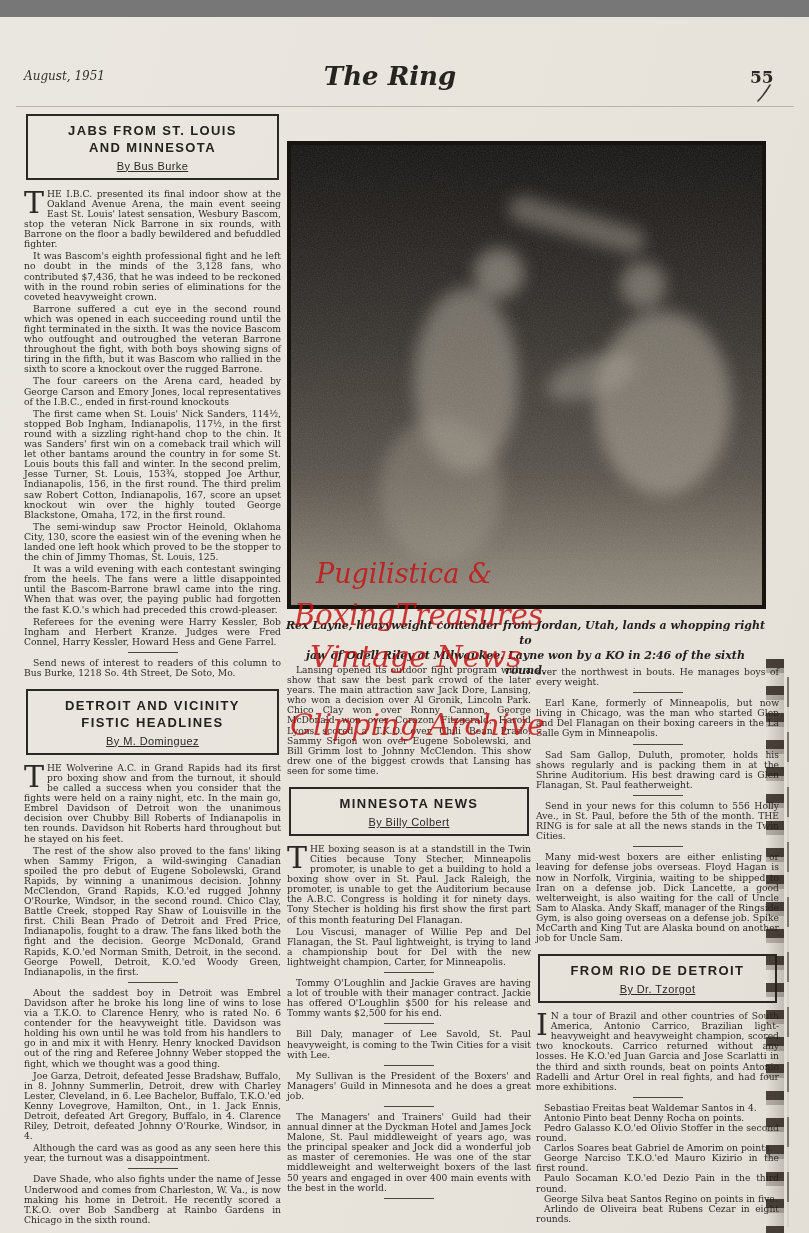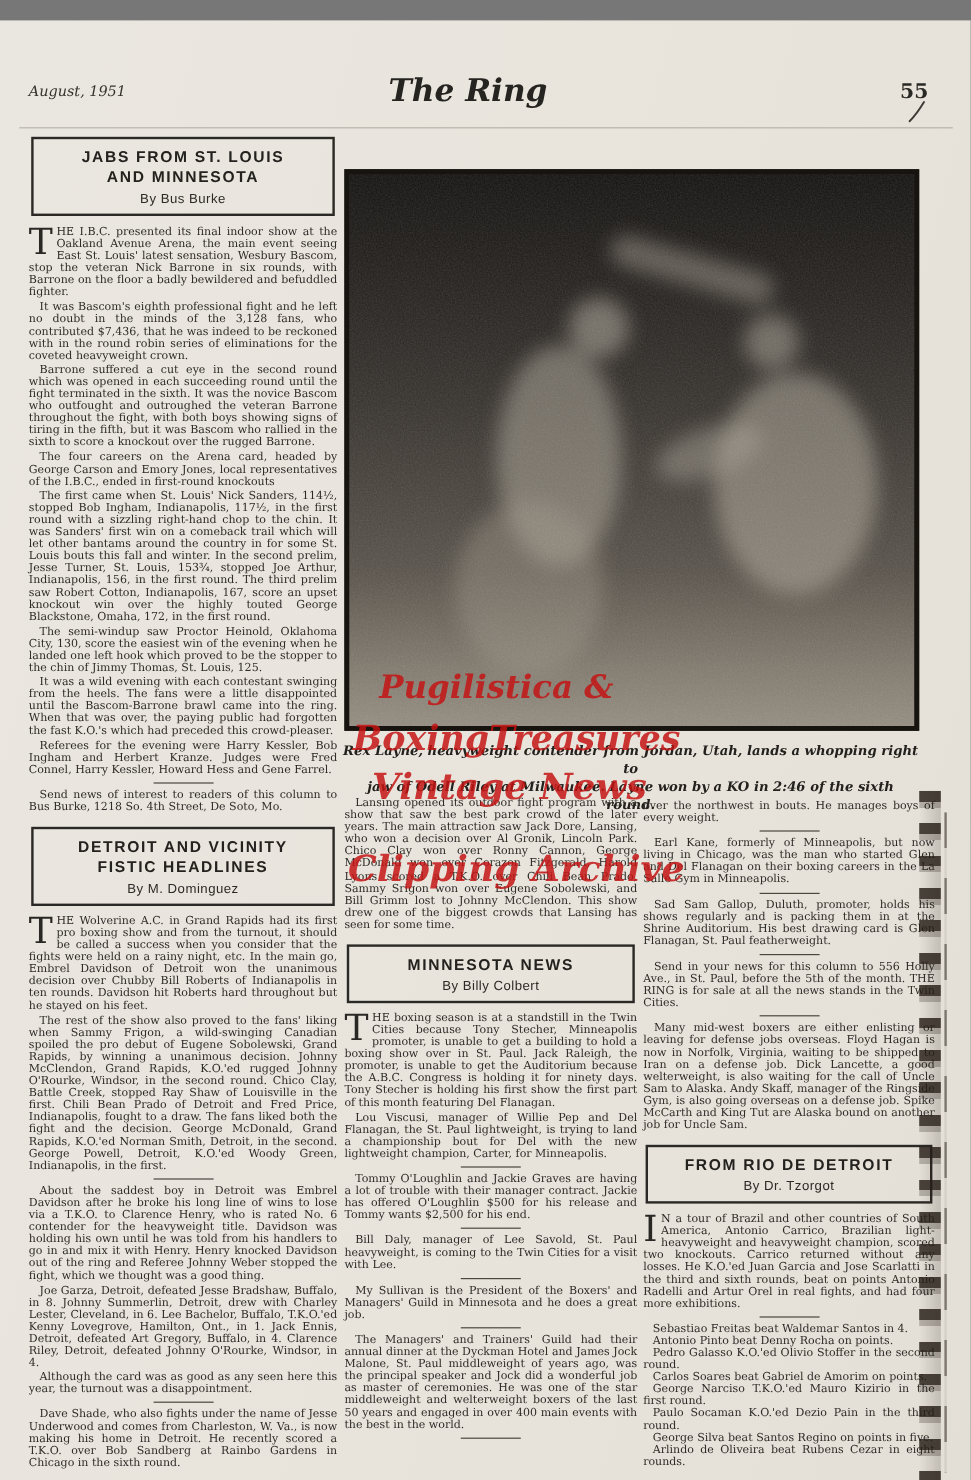--- a/index.html
+++ b/index.html
@@ -17,37 +17,37 @@
   .h-mark{position:absolute;left:756px;top:66px;}
   
   .col-left{position:absolute;left:24px;top:97px;width:257px;}
   .col-mid{position:absolute;left:287px;top:648px;width:244px;}
   .col-right{position:absolute;left:536px;top:650px;width:243px;}
   
   .hbox{border:2px solid #2b2925;padding:7px 4px 6px;text-align:center;margin:0 2px;}
   .hbox .t{font-family:"Liberation Sans",sans-serif;font-weight:bold;font-size:13px;
     letter-spacing:1.4px;line-height:1.3;color:#24221e;}
   .hbox .by{font-family:"Liberation Sans",sans-serif;font-size:11px;margin-top:3px;
-    letter-spacing:.4px;color:#2c2a26;}
+    letter-spacing:.4px;color:#2c2a26;text-decoration:underline;}
   
   .bt{font-size:9.2px;line-height:10.1px;text-align:justify;margin:0 0 2px;color:#2d2b27;}
   .ind{text-indent:9px;}
   .dc{float:left;font-size:30px;line-height:25px;padding:1px 3px 0 0;color:#2a2824;}
   .hdiv{width:50px;border-top:1px solid #4c463f;margin:5px auto;}
   .first-block{margin-top:9px;}
   .boxgap{margin-top:11px;margin-bottom:8px;}
   
   .photo-wrap{position:absolute;left:287px;top:124px;width:479px;height:468px;
     border:4px solid #17140f;box-sizing:border-box;background:#2a2724;}
   .photo-wrap svg{display:block;width:100%;height:100%;}
   
   .cap{position:absolute;left:285px;top:601px;width:481px;font-size:11px;font-style:italic;
     font-weight:bold;line-height:15px;text-align:center;color:#23211d;}
   
-  .wm{position:absolute;color:#c41313;font-style:italic;font-weight:bold;
+  .wm{position:absolute;color:#c41313;font-style:italic;font-weight:normal;
     font-family:"DejaVu Serif",serif;opacity:.84;z-index:6;pointer-events:none;white-space:nowrap;}
   .wm1{left:316px;top:541px;font-size:27px;}
   .wm2{left:294px;top:581px;font-size:29px;}
   .wm3{left:310px;top:622px;font-size:30px;}
   .wm4{left:290px;top:690px;font-size:30px;}
   
   .edge-strip{position:absolute;left:766px;top:642px;width:18px;height:591px;z-index:7;
     filter:blur(.5px);
     background:
       repeating-linear-gradient(to bottom,

